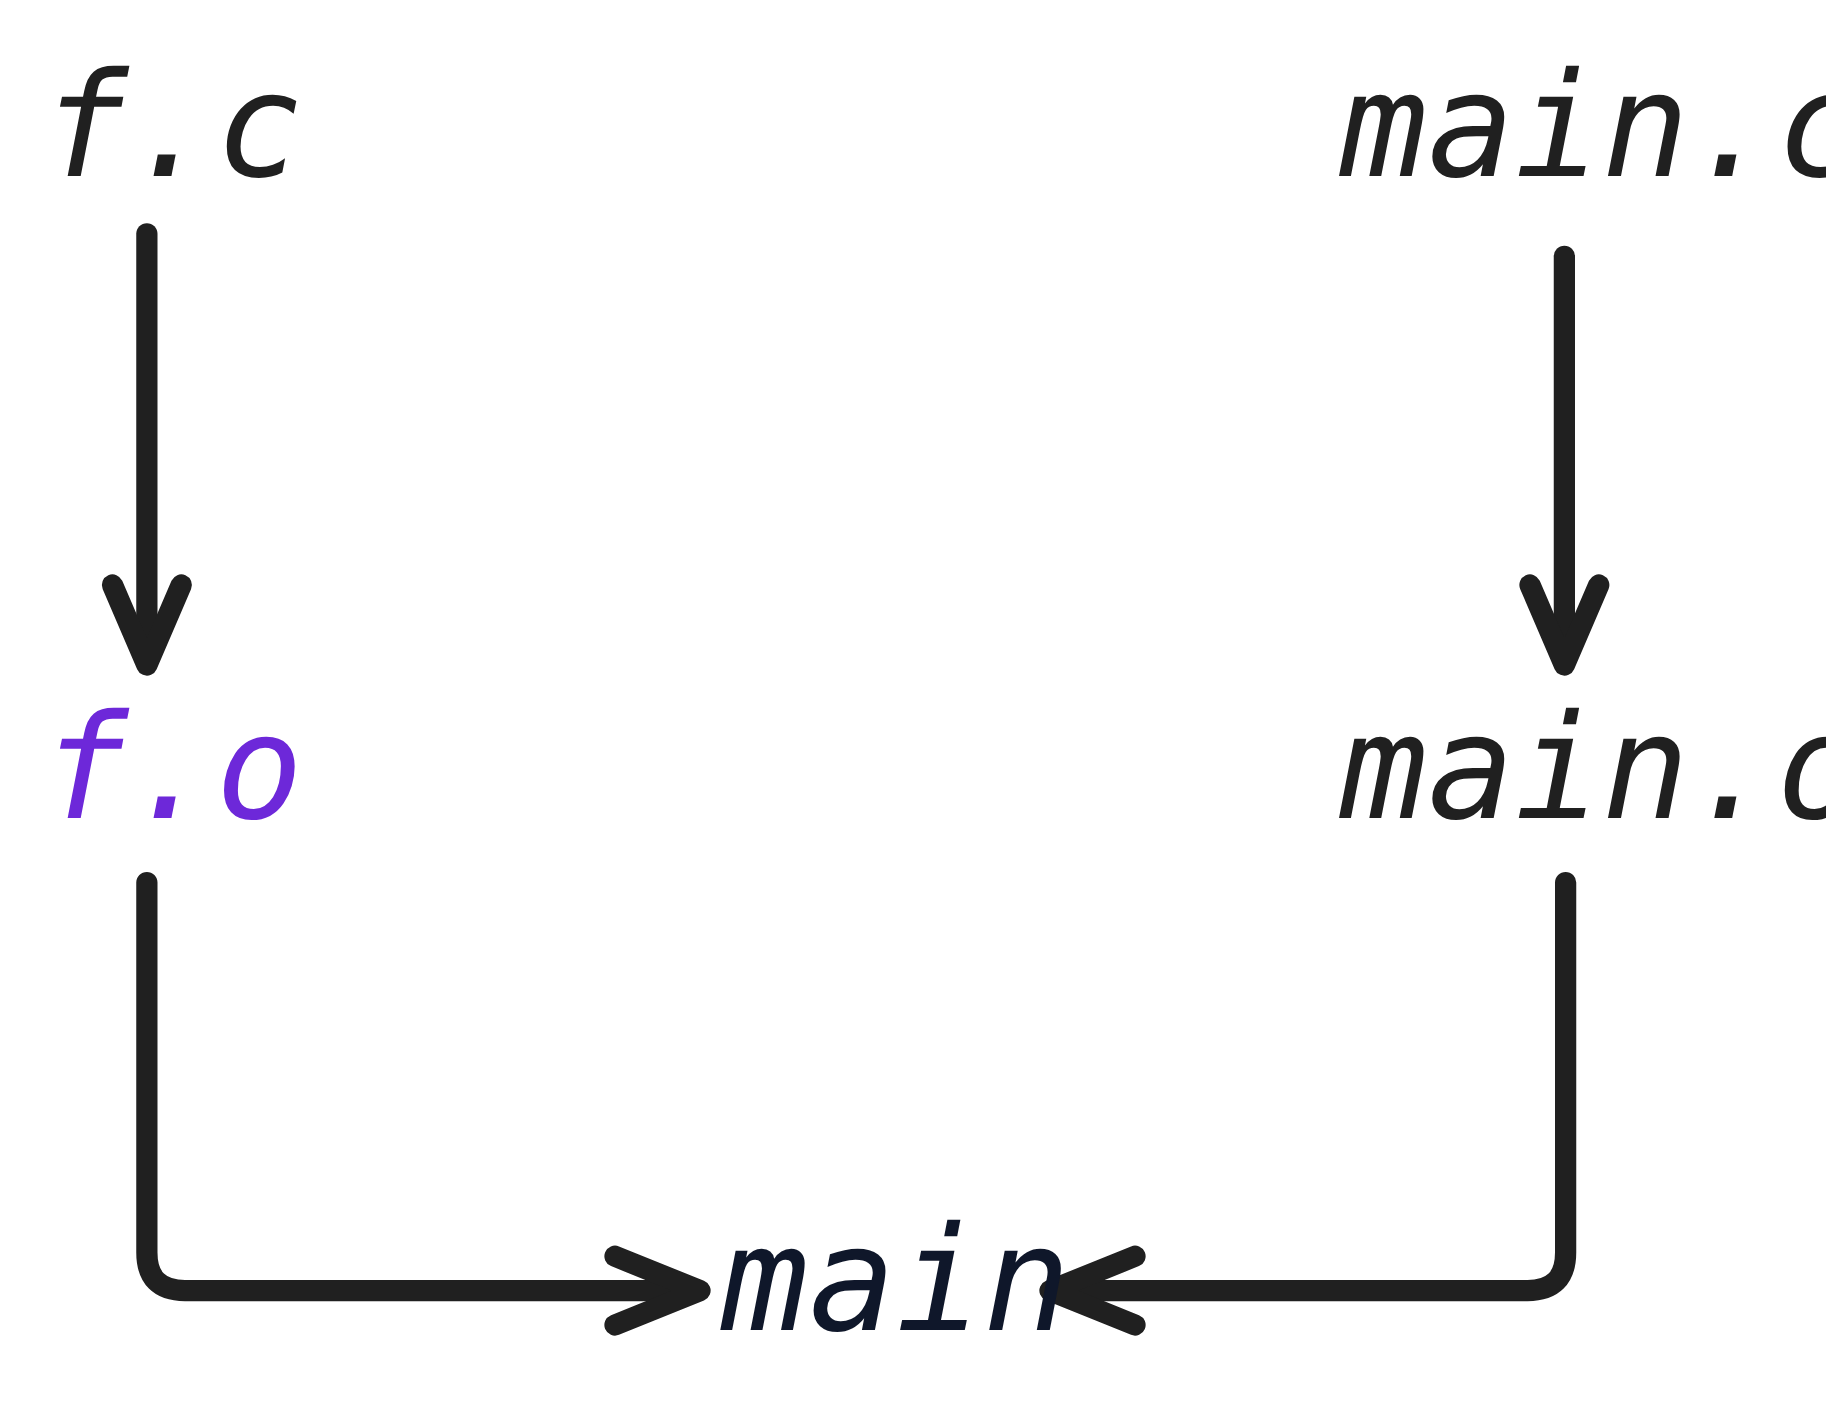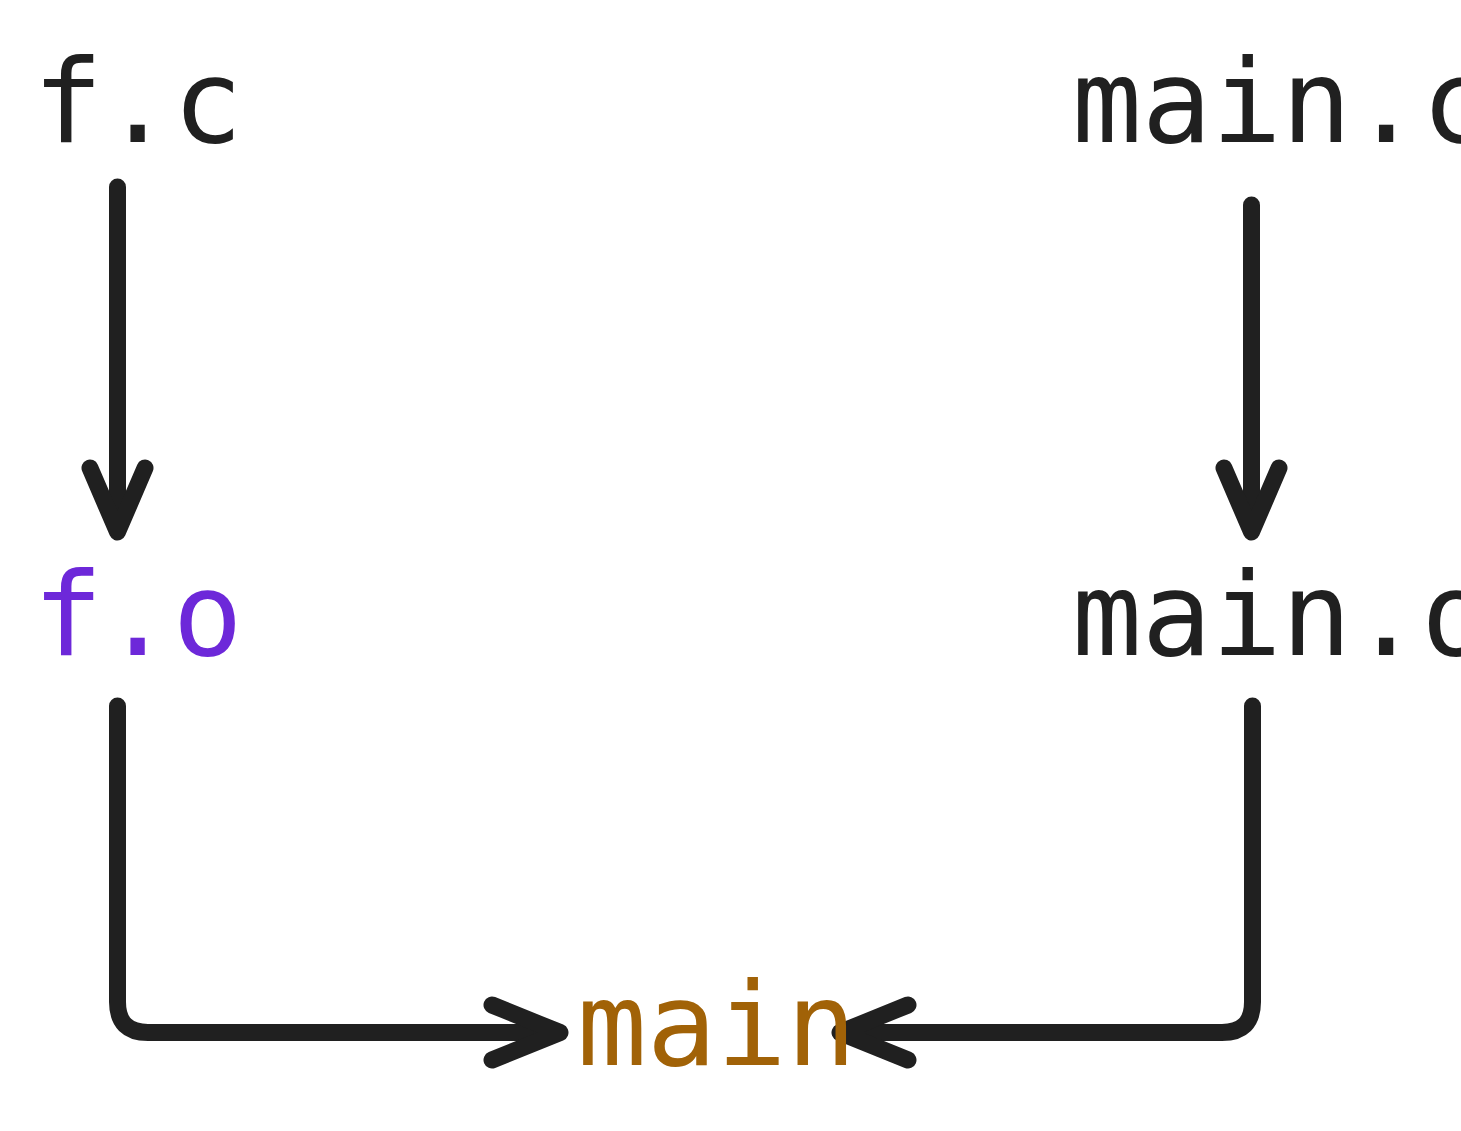--- a/index.html
+++ b/index.html
@@ -25,20 +25,21 @@
   }
   .node-label {
     position: absolute;
     font-family: "DejaVu Sans Mono", "Liberation Mono", monospace;
     font-size: 116px;
     line-height: 1;
     color: #202020;
     white-space: pre;
     letter-spacing: 0px;
     user-select: none;
+    font-style: italic;
   }
   
   .n-fc      { left: 33px;   top: 44px; }
   .n-mainc   { left: 1072px; top: 44px; }
   .n-fo      { left: 33px;   top: 557px; }
   .n-maino   { left: 1072px; top: 557px; }
   .n-main    { left: 577px;  top: 967px; }
 </style>
 </head>
 <body style="background: rgb(255, 255, 255);">
@@ -69,15 +70,15 @@
   </svg>
 
   <div class="node-label n-fc" style="color: rgb(32, 32, 32);">f.c</div>
 
   <div class="node-label n-mainc" style="color: rgb(32, 32, 32);">main.c</div>
 
   <div class="node-label n-fo" style="color: #6d28d9;">f.o</div>
 
   <div class="node-label n-maino" style="color: rgb(32, 32, 32);">main.o</div>
 
-  <div class="node-label n-main" style="color: #a16207;">main</div>
+  <div class="node-label n-main" style="color: #0f172a;">main</div>
 
 </div>
 
 </body></html>

